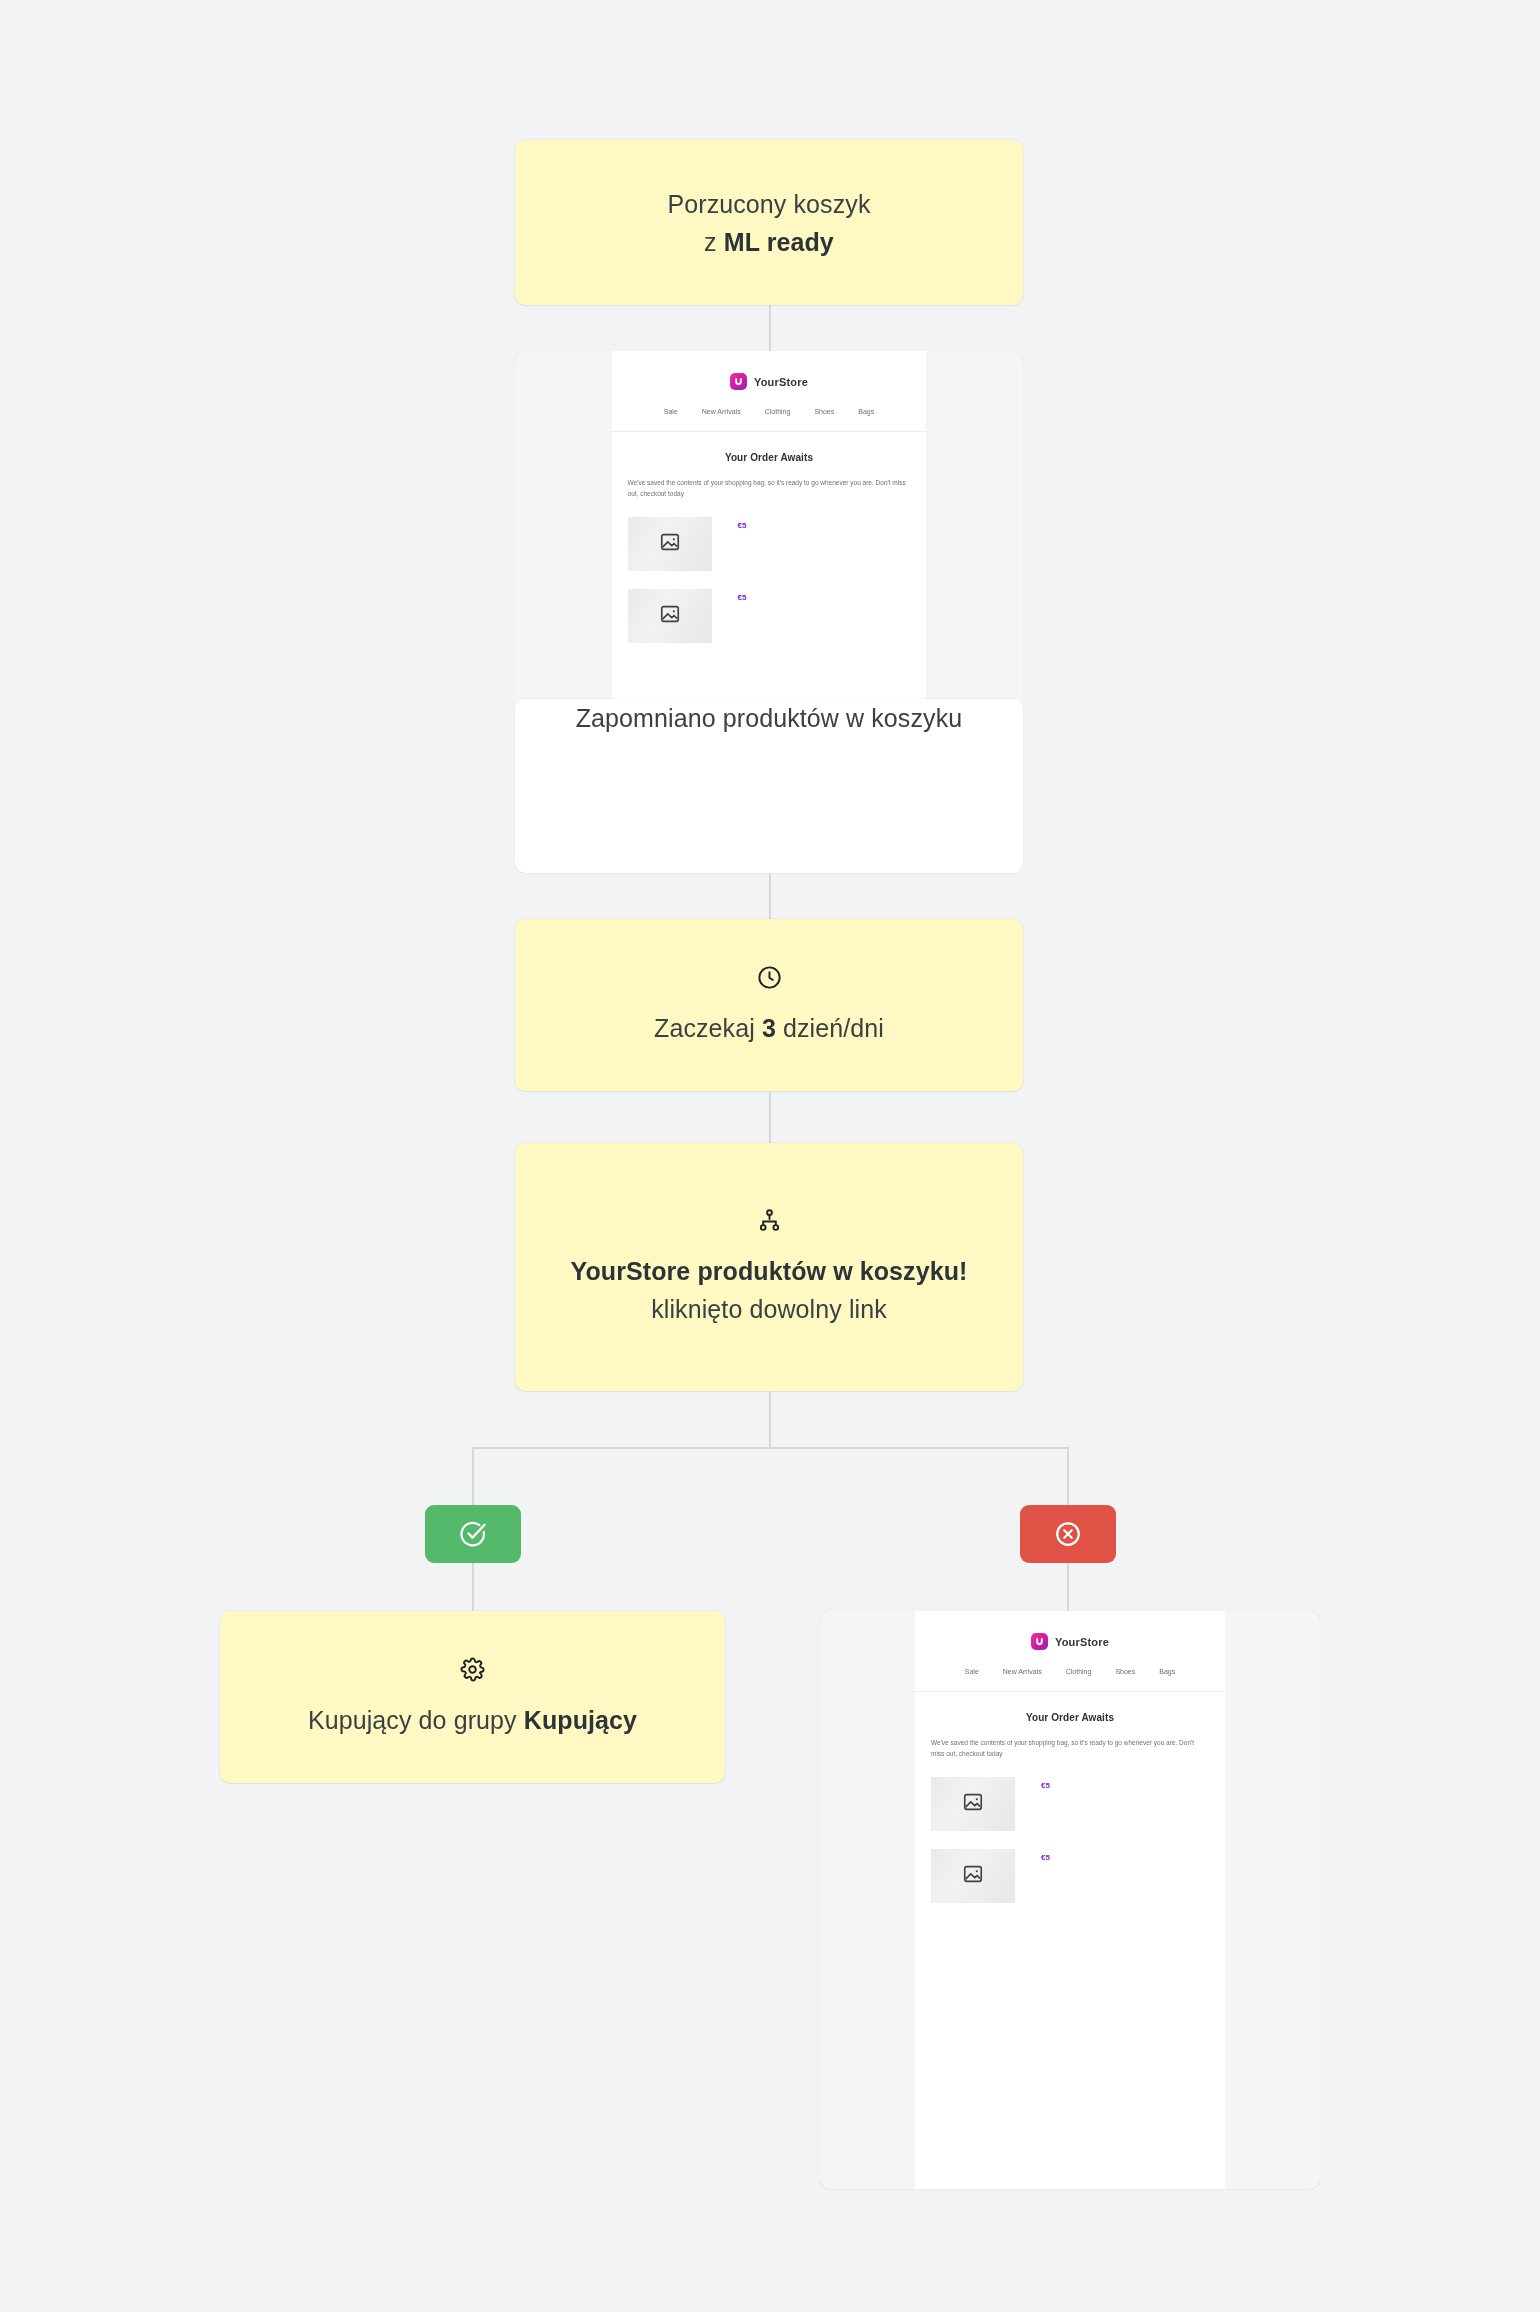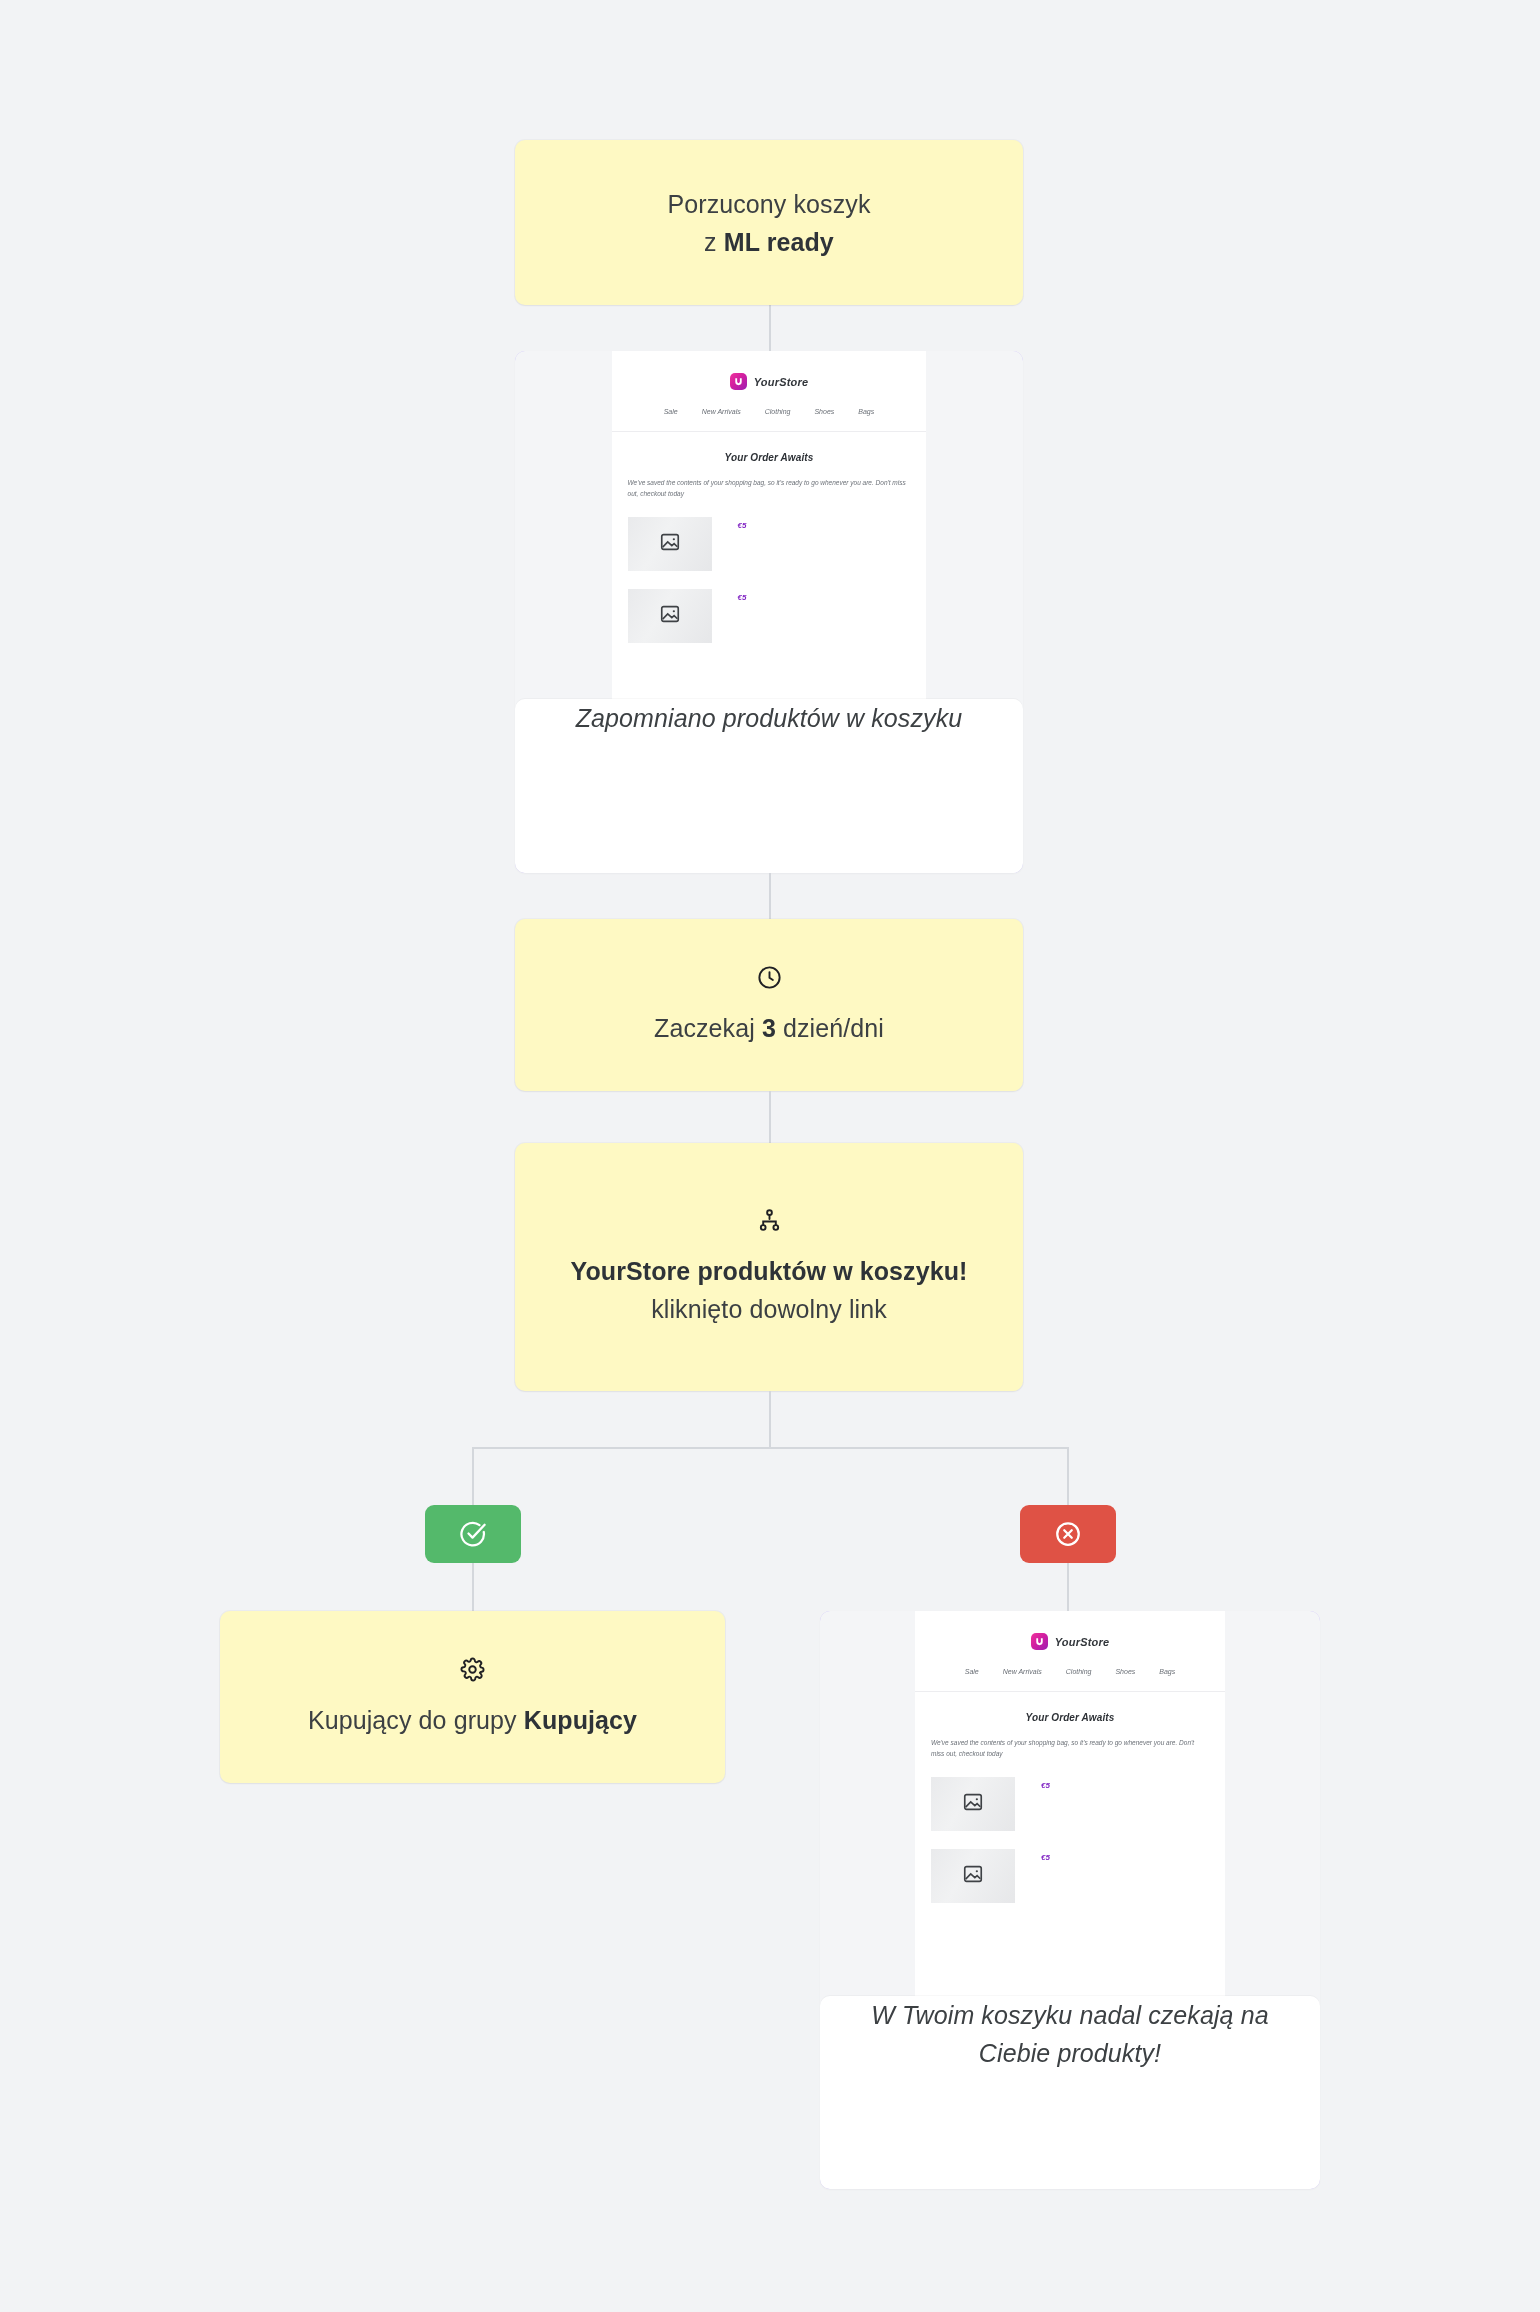--- a/index.html
+++ b/index.html
@@ -64,21 +64,20 @@
     color: #202124;
   }
 
   
   .email-node {
     position: absolute;
     border-radius: 10px;
     background: #c4b5fd;
     overflow: hidden;
     box-shadow: 0 1px 2px rgba(16,24,40,.04);
-    font-style: italic;
   }
   .email-preview {
     position: absolute;
     left: 0; right: 0; top: 0;
     height: 100%;
     display: flex;
     justify-content: center;
     background: #f4f5f7;
   }
   .email-sheet {
@@ -371,18 +370,15 @@
                 <circle cx="16.2" cy="9" r="1.2" fill="currentColor" stroke="none"></circle>
                 <path d="M4 17.5 L9.5 12 L14 16 L16.5 13.8 L20 17.2"></path>
               </svg>
             </span>
           </div>
           <div class="em-price">€5</div>
         </div>
       </div>
     </div>
 
-    <div class="email-caption" style="height:193px;">
-      <div class="node-text" style="padding:0 46px;">W Twoim koszyku nadal czekają na Ciebie produkty!</div>
-    </div>
   </div>
 
 </div>
 
 </body></html>

